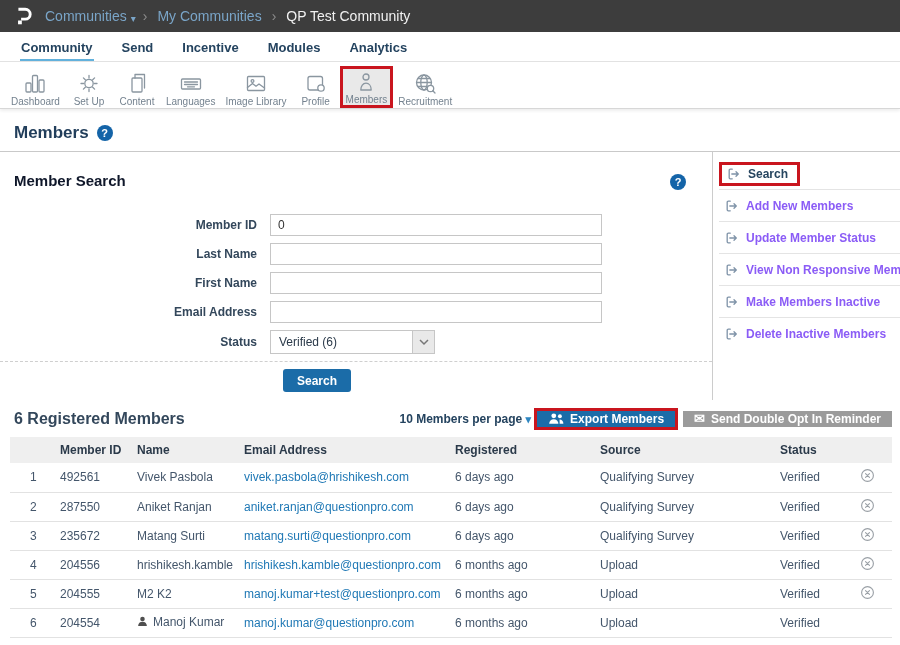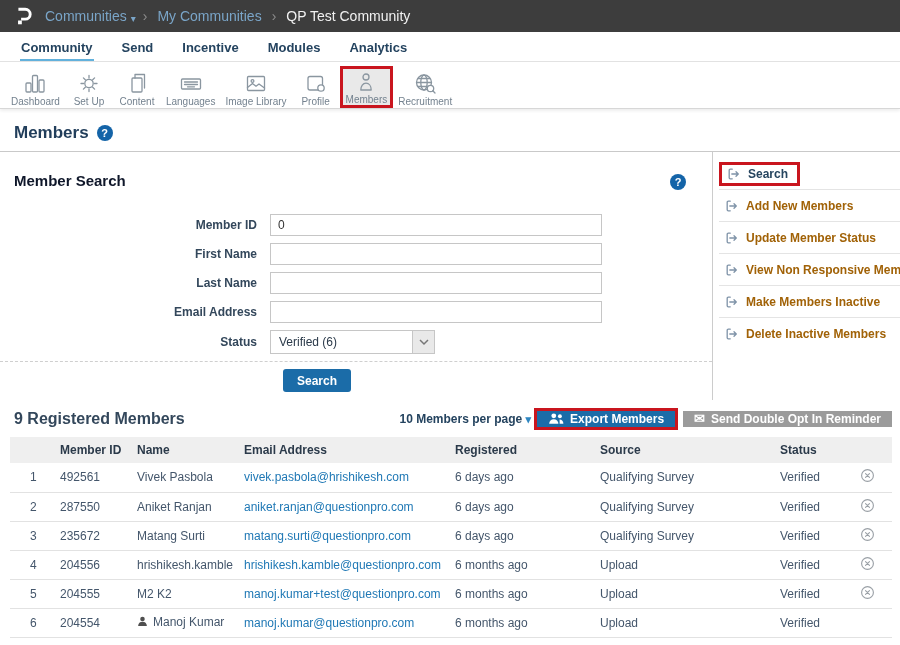--- a/index.html
+++ b/index.html
@@ -60,21 +60,21 @@
 
   
   .sidebar { width:188px; border-left:1px solid #cccccc; padding-top:6px; }
   .side-item { min-height:32px; display:flex; align-items:center; margin-left:6px;
     border-bottom:1px solid #e4e4e4; cursor:pointer; }
   .side-item:last-child { border-bottom:none; }
   .side-inner { display:inline-flex; align-items:center; gap:7px; padding:3px 6px; }
   .side-inner.red-box { border:3px solid #c9151e; padding:2px 9px 2px 5px; margin:2px 0; }
   .side-ic { display:inline-flex; }
   .side-ic svg * { fill:none; stroke:#7f93a8; stroke-width:1.5; stroke-linecap:round; stroke-linejoin:round; }
-  .side-label { font-size:12px; font-weight:700; color:#a16207; white-space:nowrap; }
+  .side-label { font-size:12px; font-weight:700; color:#8b5cf6; white-space:nowrap; }
   .side-item.hl .side-label { color:#26455f; }
 
   
   .members-bar { height:37px; display:flex; align-items:center; padding:0 8px 0 14px; }
   .members-title { font-size:16px; font-weight:700; color:#33475b; flex:1; }
   .per-page { font-size:12px; font-weight:700; color:#24435f; margin-right:3px; cursor:pointer; white-space:nowrap; }
   .per-page .caret { color:#2e86c1; font-size:11px; }
   .red-box-btn { border:3px solid #c9151e; display:inline-flex; margin-right:5px; }
   .btn { height:16px; display:inline-flex; align-items:center; gap:6px; padding:0 11px; font-size:12px;
     font-weight:700; color:#fff; border:none; cursor:pointer; font-family:"Liberation Sans", sans-serif; white-space:nowrap; }
@@ -213,25 +213,25 @@
 <div class="main">
   <div class="left">
     <span class="panel-title">Member Search</span>
     <span class="help-icon panel-help">?</span>
     <div class="form">
         <div class="frow">
           <label class="flabel">Member ID</label>
           <input class="finput" value="0" style="">
         </div>
         <div class="frow">
-          <label class="flabel">First Name</label>
+          <label class="flabel">Last Name</label>
           <input class="finput" value="" style="">
         </div>
         <div class="frow">
-          <label class="flabel">Last Name</label>
+          <label class="flabel">First Name</label>
           <input class="finput" value="" style="">
         </div>
         <div class="frow">
           <label class="flabel">Email Address</label>
           <input class="finput" value="" style="">
         </div>
         <div class="frow">
           <label class="flabel">Status</label>
           <div class="fselect">
             <span>Verified (6)</span>
@@ -310,21 +310,21 @@
               <path d="M5.5 8h7.3M10.3 5.4L12.9 8l-2.6 2.6"></path>
             </svg>
           </span>
           <span class="side-label">Delete Inactive Members</span>
         </span>
       </div>
     </div>
 </div>
 
 <div class="members-bar">
-  <span class="members-title">9 Registered Members</span>
+  <span class="members-title">6 Registered Members</span>
   <span class="per-page"><span>10 Members per page</span> <span class="caret">▾</span></span>
   <span class="red-box-btn">
     <button class="btn blue">
       <span class="btn-icon">
         <svg width="16" height="13" viewBox="0 0 18 14">
           <circle cx="6.5" cy="4" r="2.7"></circle>
           <path d="M1.3 13c0-3.1 2.3-5.1 5.2-5.1s5.2 2 5.2 5.1z"></path>
           <circle cx="13.4" cy="4.4" r="2.2"></circle>
           <path d="M13 8.1c2.7.1 4.3 2 4.3 4.9h-4.2"></path>
         </svg>

